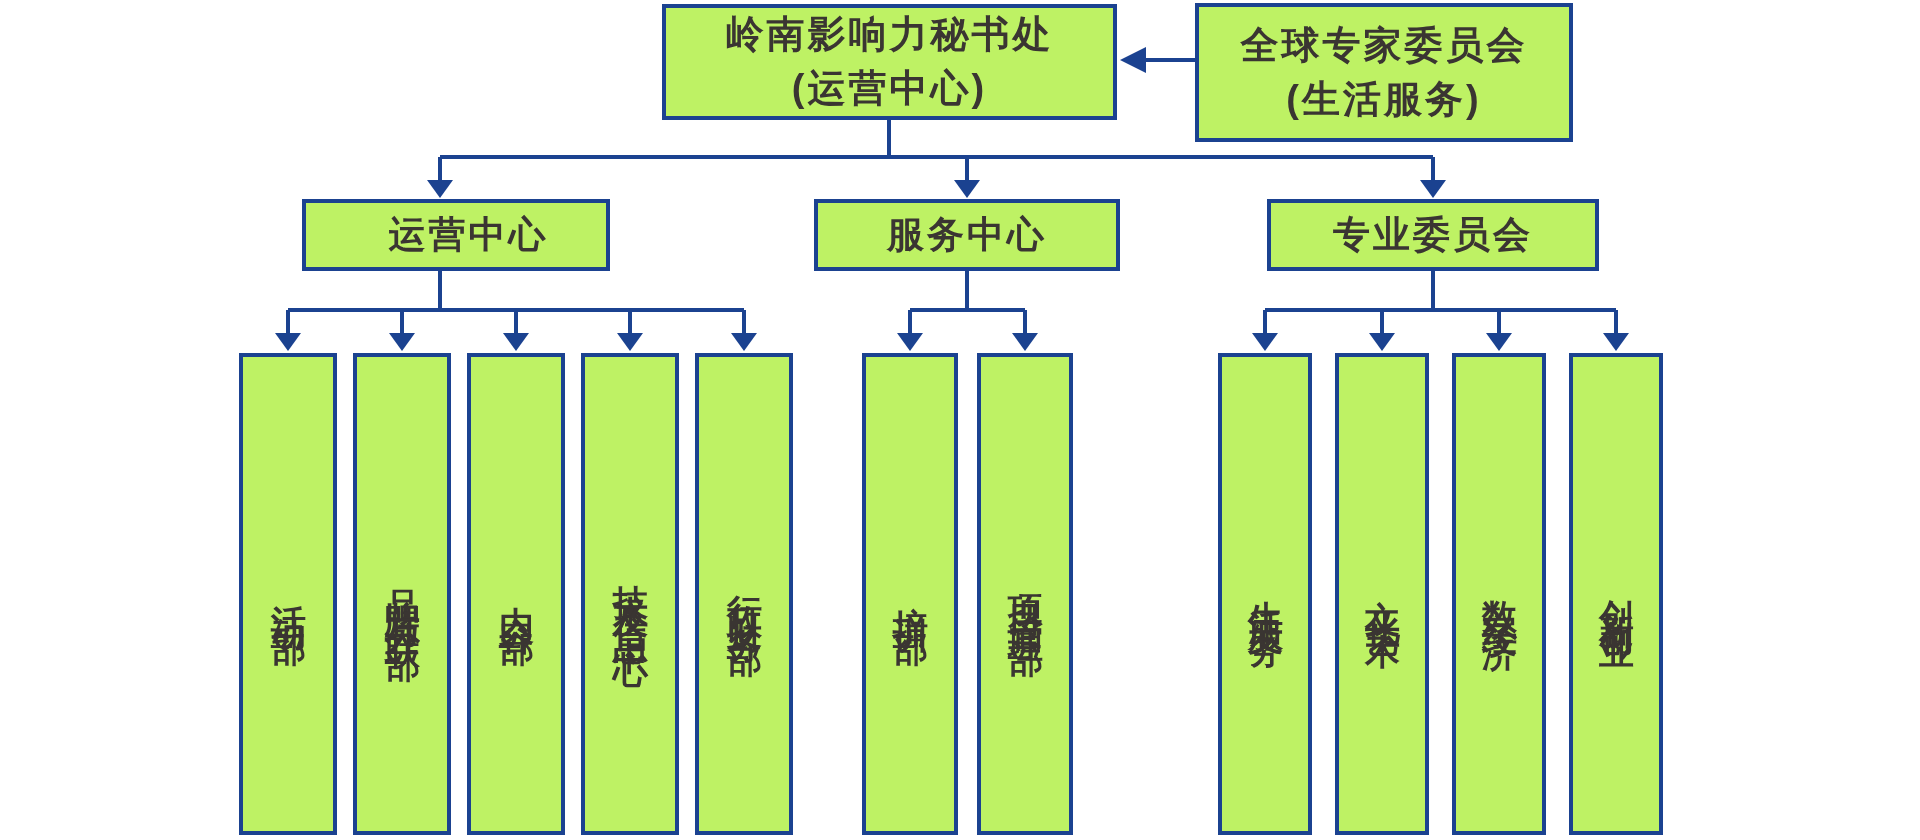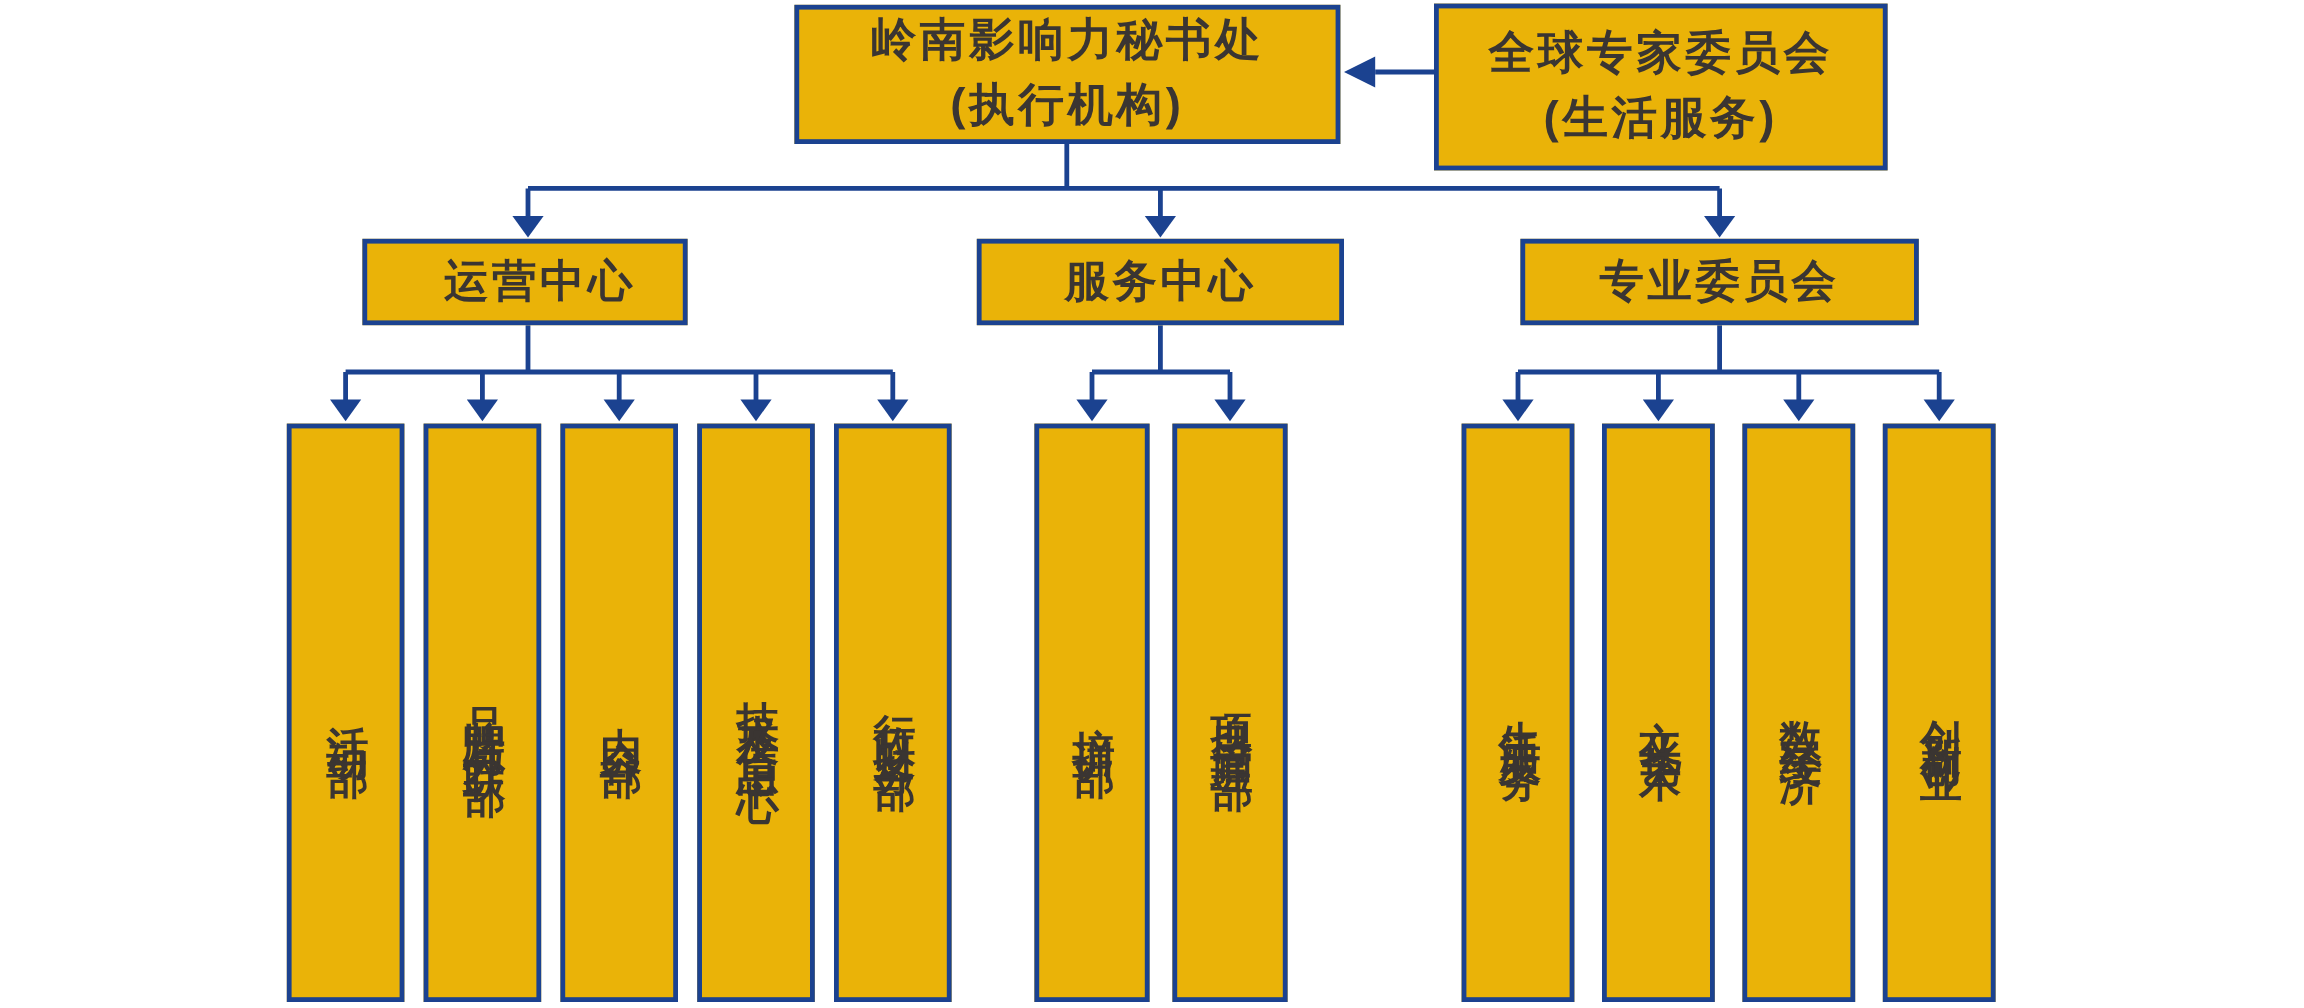--- a/index.html
+++ b/index.html
@@ -6,21 +6,21 @@
     --line:#1b4290;
     --text:#3a3532;
   }
   html,body{margin:0;padding:0;background:#ffffff;}
   body{width:1920px;height:840px;font-family:"Liberation Sans",sans-serif;}
   .stage{position:relative;width:1920px;height:840px;background:#ffffff;overflow:hidden;}
   .wires{position:absolute;left:0;top:0;width:1920px;height:840px;}
   .wires path{stroke:var(--line);stroke-width:4;fill:none;}
   .wires polygon{fill:var(--line);stroke:none;}
   .box{
-    position:absolute;background:#eab308;border:4px solid var(--line);
+    position:absolute;background:#bef264;border:4px solid var(--line);
     box-sizing:border-box;display:flex;align-items:center;justify-content:center;
     color:var(--text);font-weight:bold;text-align:center;
   }
   .box.toprow{flex-direction:column;font-size:38px;line-height:1.42;letter-spacing:3px;}
   .box.midrow{font-size:37px;letter-spacing:3px;}
   .box.col .vtext{
     writing-mode:vertical-lr;text-orientation:upright;
     font-size:35px;letter-spacing:11px;font-weight:bold;color:var(--text);
   }
 </style>
@@ -62,29 +62,29 @@
       <path d="M1433 271 V310 M1265 310 H1616 M1265 310 V334 M1382 310 V334 M1499 310 V334 M1616 310 V334"></path>
       <polygon points="1265,351 1252,333 1278,333"></polygon>
       <polygon points="1382,351 1369,333 1395,333"></polygon>
       <polygon points="1499,351 1486,333 1512,333"></polygon>
       <polygon points="1616,351 1603,333 1629,333"></polygon>
     </g>
   </svg>
 
   <div class="box toprow" style="left:662px;top:4px;width:455px;height:116px;">
     <div>岭南影响力秘书处</div>
-    <div>(执行机构)</div>
+    <div>(运营中心)</div>
   </div>
 
   <div class="box toprow" style="left:1195px;top:3px;width:378px;height:139px;">
     <div>全球专家委员会</div>
     <div>(生活服务)</div>
   </div>
 
-  <div class="box midrow" style="left:302px;top:199px;width:271px;height:72px;padding-left:25px;">
+  <div class="box midrow" style="left:302px;top:199px;width:308px;height:72px;padding-left:25px;">
     <span>运营中心</span>
   </div>
 
   <div class="box midrow" style="left:1267px;top:199px;width:332px;height:72px;">
     <span>专业委员会</span>
   </div>
 
   <div class="box midrow" style="left:814px;top:199px;width:306px;height:72px;">
     <span>服务中心</span>
   </div>

